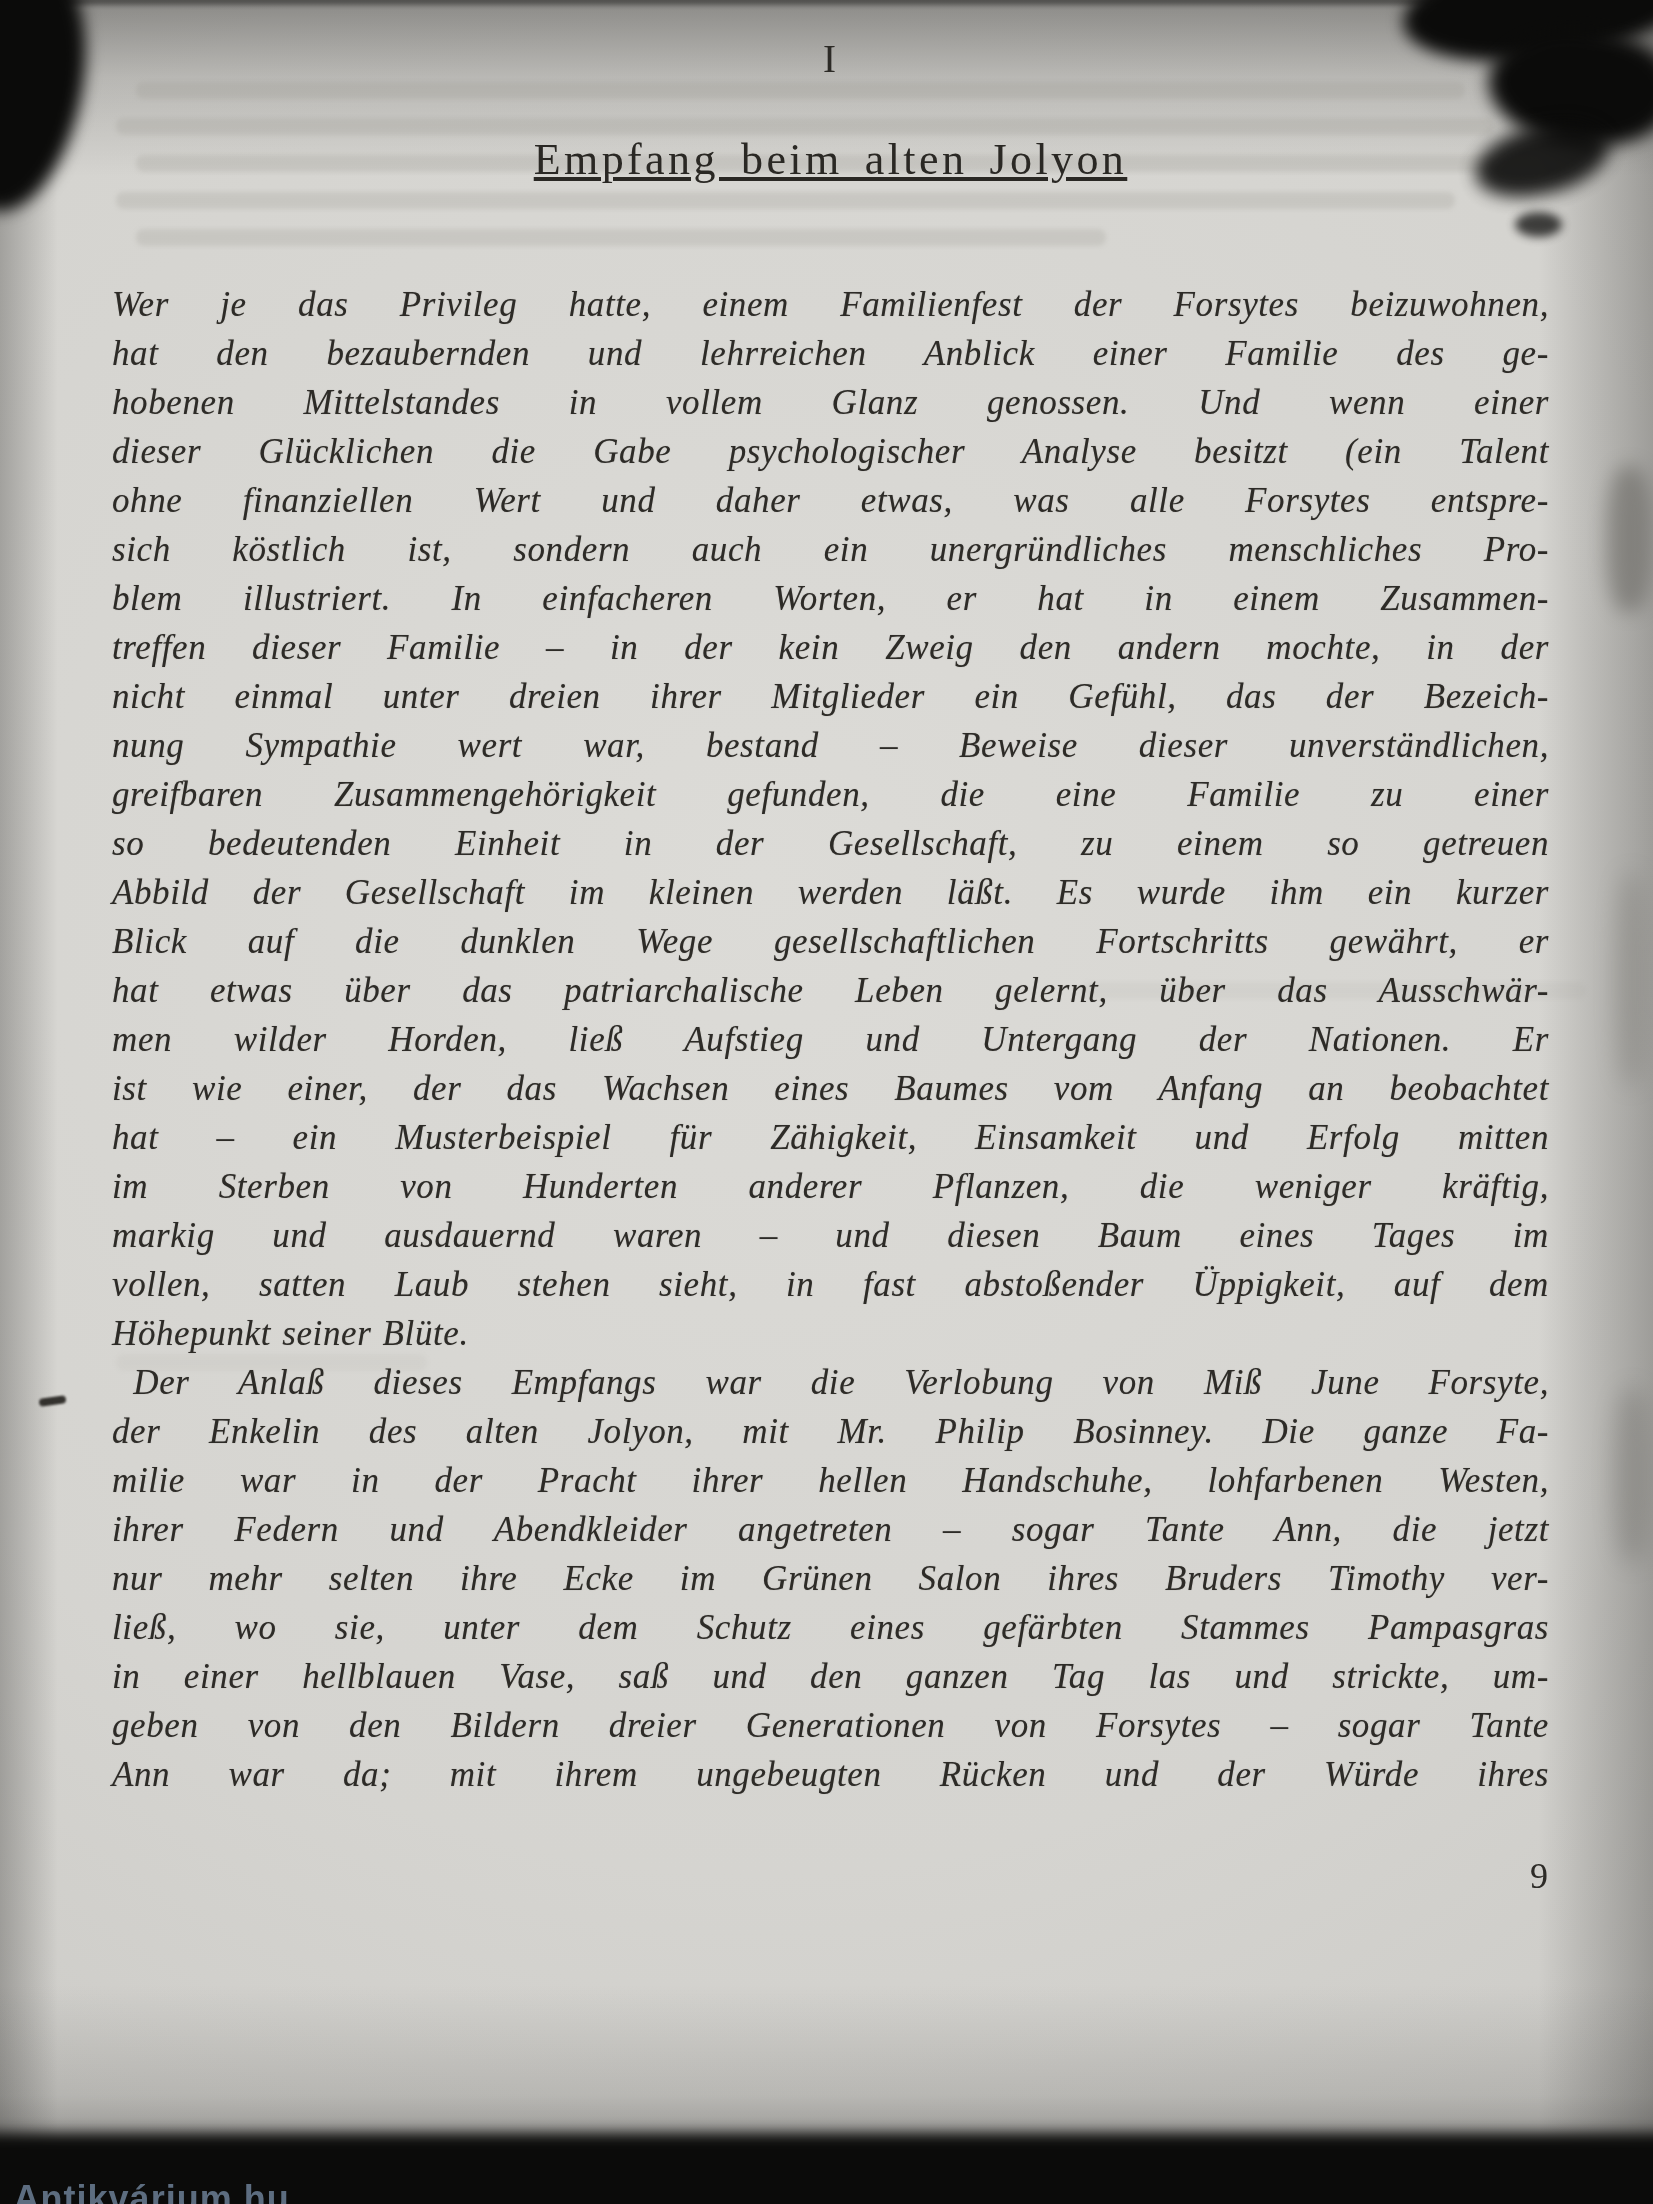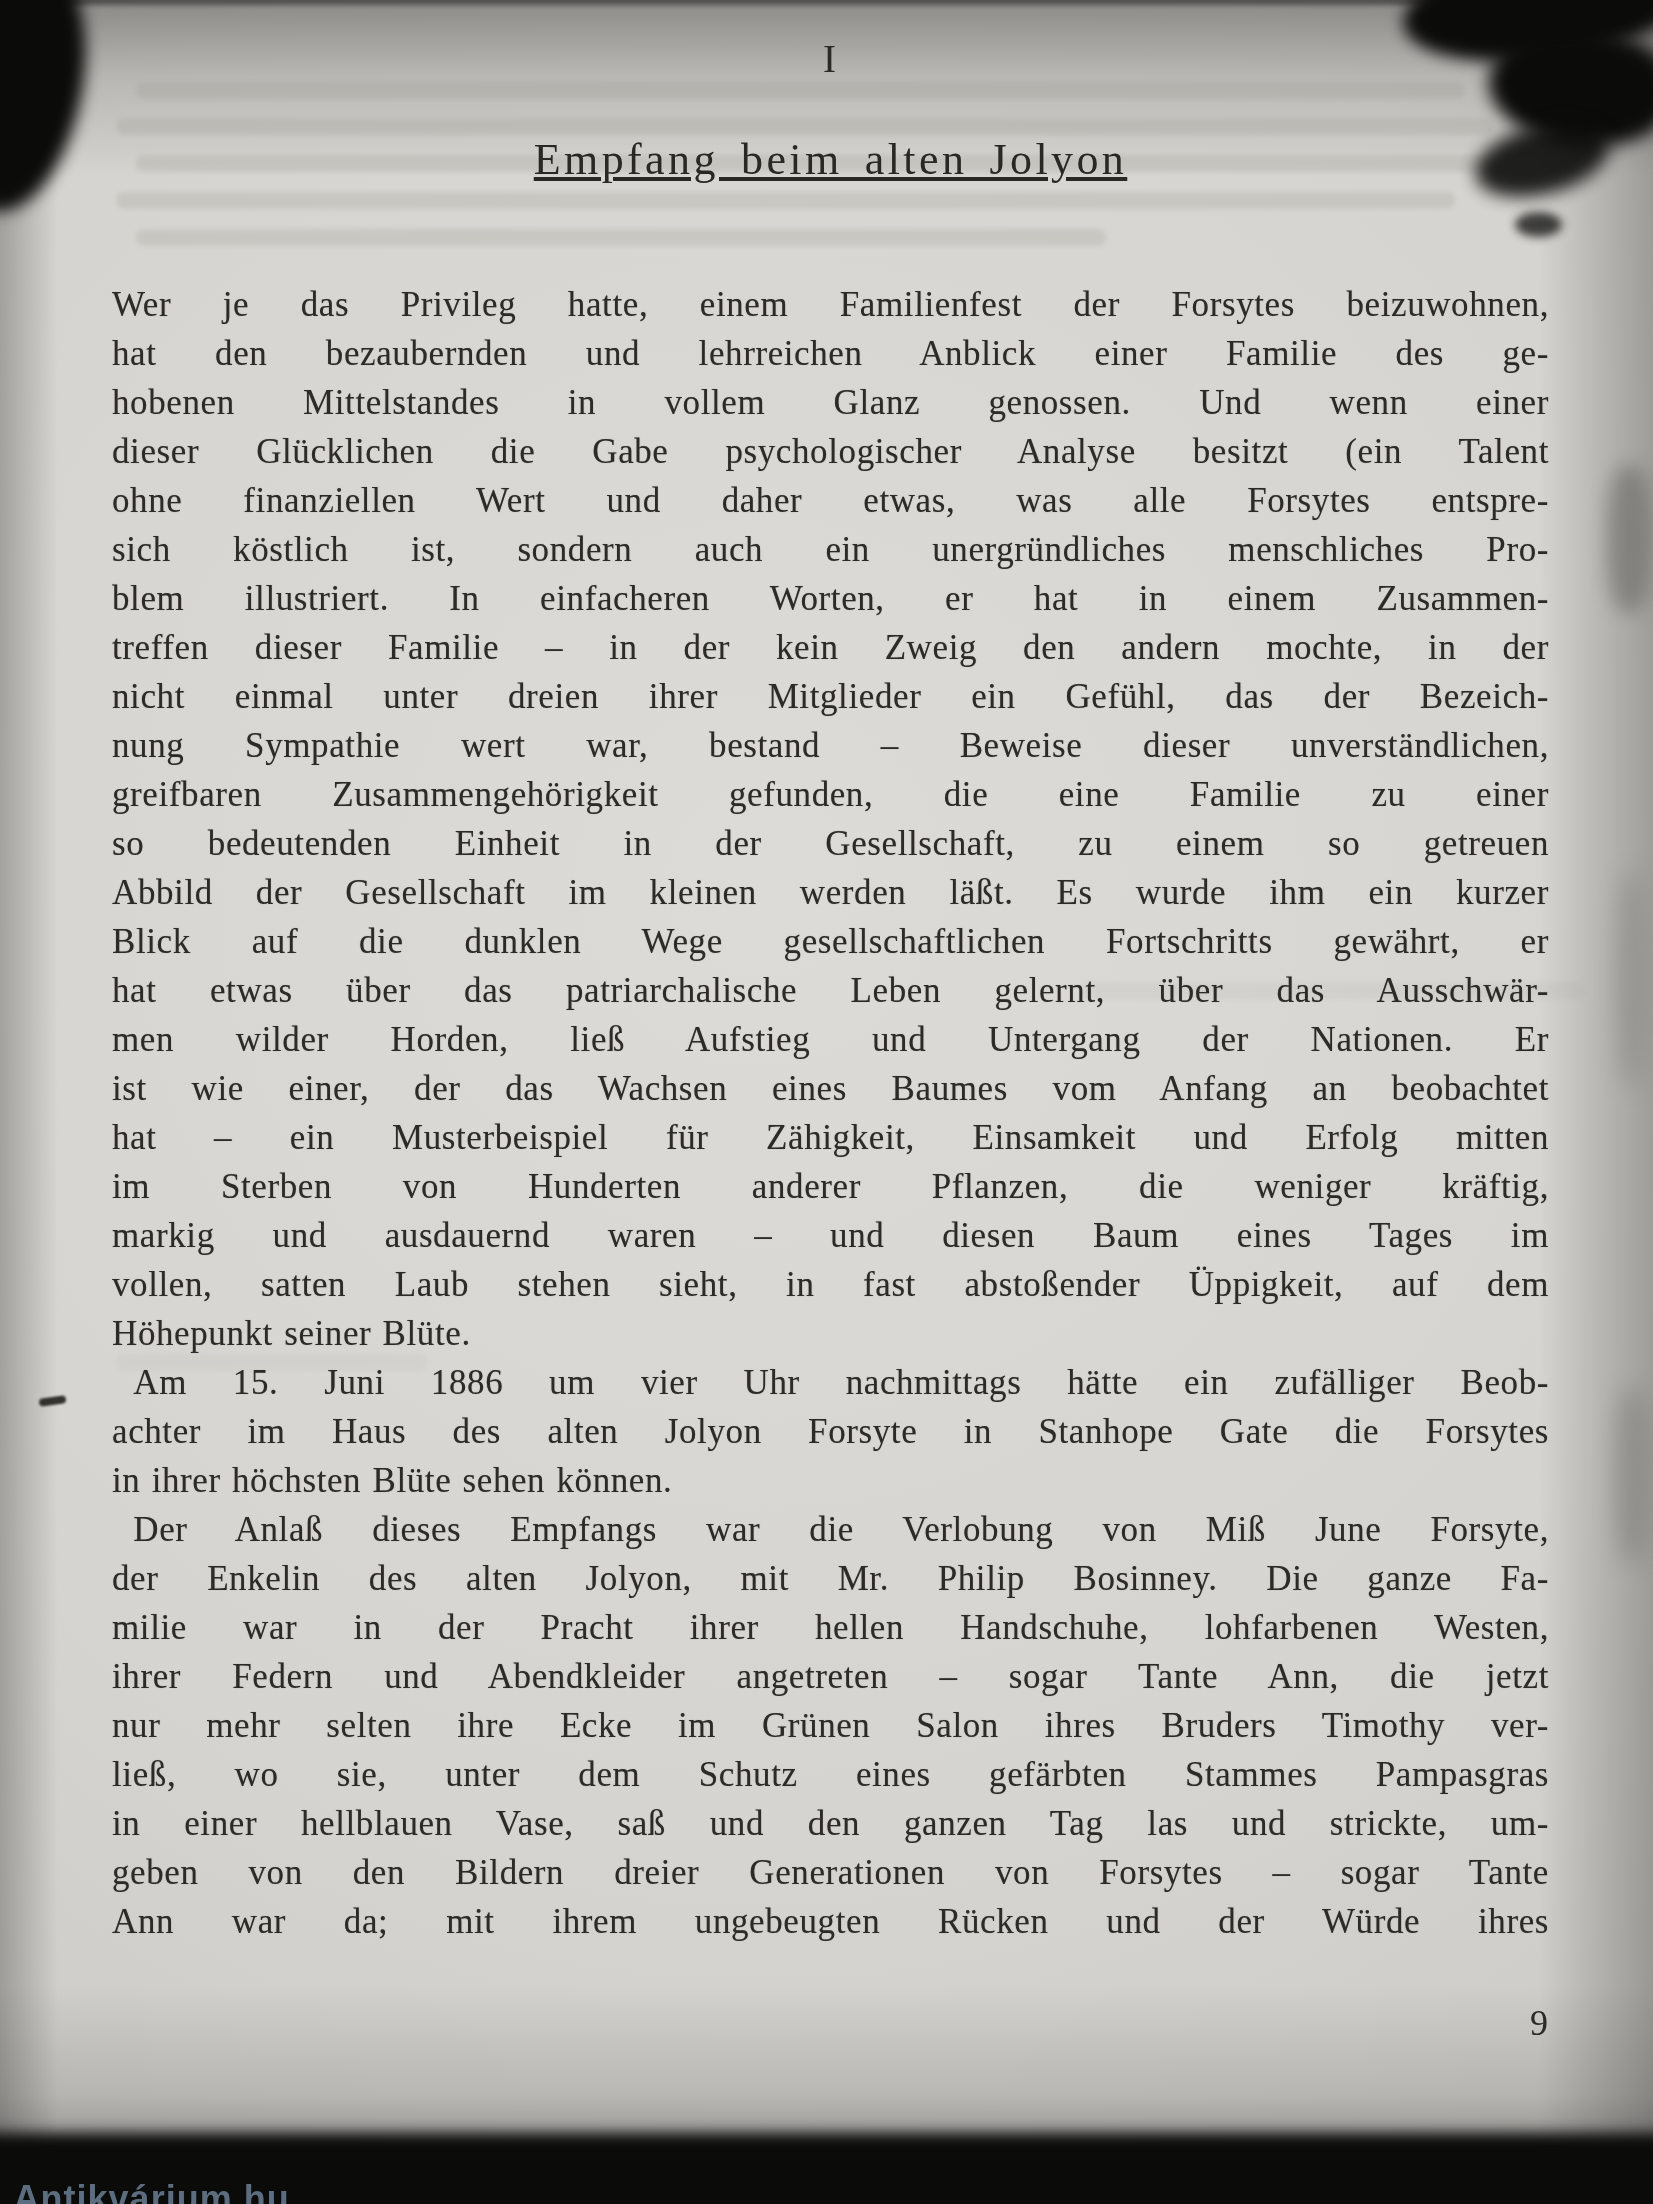--- a/index.html
+++ b/index.html
@@ -30,20 +30,21 @@
     font-size:44px;line-height:58px;color:#2a2824;
     letter-spacing:3.4px;word-spacing:7.8px;text-decoration:underline;
   }
   .body-text{margin-top:91px}
   .paragraph{margin:0}
   .line{
     font-size:35px;line-height:49px;color:#2d2b27;
     letter-spacing:0.6px;word-spacing:1.9px;
     text-align:justify;text-align-last:justify;text-justify:inter-word;
     text-shadow:0 0 1px rgba(45,43,39,.35);
+    font-style:italic;
   }
   .line.last{text-align-last:left}
   .paragraph.indent .line:first-child{text-indent:21.3px}
   .page-number-row{margin-top:56px;text-align:right}
   .page-number{font-size:36px;color:#2d2b27;letter-spacing:1px}
 
   
   .ghost{position:absolute;height:16.5px;background:#96948c;opacity:.22;
          filter:blur(2.9px);border-radius:7.8px;z-index:1}
   .g1{top:82px;left:136px;width:1329px}
@@ -121,25 +122,20 @@
           <div class="line">hat etwas über das patriarchalische Leben gelernt, über das Ausschwär-</div>
           <div class="line">men wilder Horden, ließ Aufstieg und Untergang der Nationen. Er</div>
           <div class="line">ist wie einer, der das Wachsen eines Baumes vom Anfang an beobachtet</div>
           <div class="line">hat – ein Musterbeispiel für Zähigkeit, Einsamkeit und Erfolg mitten</div>
           <div class="line">im Sterben von Hunderten anderer Pflanzen, die weniger kräftig,</div>
           <div class="line">markig und ausdauernd waren – und diesen Baum eines Tages im</div>
           <div class="line">vollen, satten Laub stehen sieht, in fast abstoßender Üppigkeit, auf dem</div>
           <div class="line last">Höhepunkt seiner Blüte.</div>
         </div>
         <div class="paragraph indent">
-          <div class="line">Am 15. Juni 1886 um vier Uhr nachmittags hätte ein zufälliger Beob-</div>
-          <div class="line">achter im Haus des alten Jolyon Forsyte in Stanhope Gate die Forsytes</div>
-          <div class="line last">in ihrer höchsten Blüte sehen können.</div>
-        </div>
-        <div class="paragraph indent">
           <div class="line">Der Anlaß dieses Empfangs war die Verlobung von Miß June Forsyte,</div>
           <div class="line">der Enkelin des alten Jolyon, mit Mr. Philip Bosinney. Die ganze Fa-</div>
           <div class="line">milie war in der Pracht ihrer hellen Handschuhe, lohfarbenen Westen,</div>
           <div class="line">ihrer Federn und Abendkleider angetreten – sogar Tante Ann, die jetzt</div>
           <div class="line">nur mehr selten ihre Ecke im Grünen Salon ihres Bruders Timothy ver-</div>
           <div class="line">ließ, wo sie, unter dem Schutz eines gefärbten Stammes Pampasgras</div>
           <div class="line">in einer hellblauen Vase, saß und den ganzen Tag las und strickte, um-</div>
           <div class="line">geben von den Bildern dreier Generationen von Forsytes – sogar Tante</div>
           <div class="line">Ann war da; mit ihrem ungebeugten Rücken und der Würde ihres</div>
         </div>

